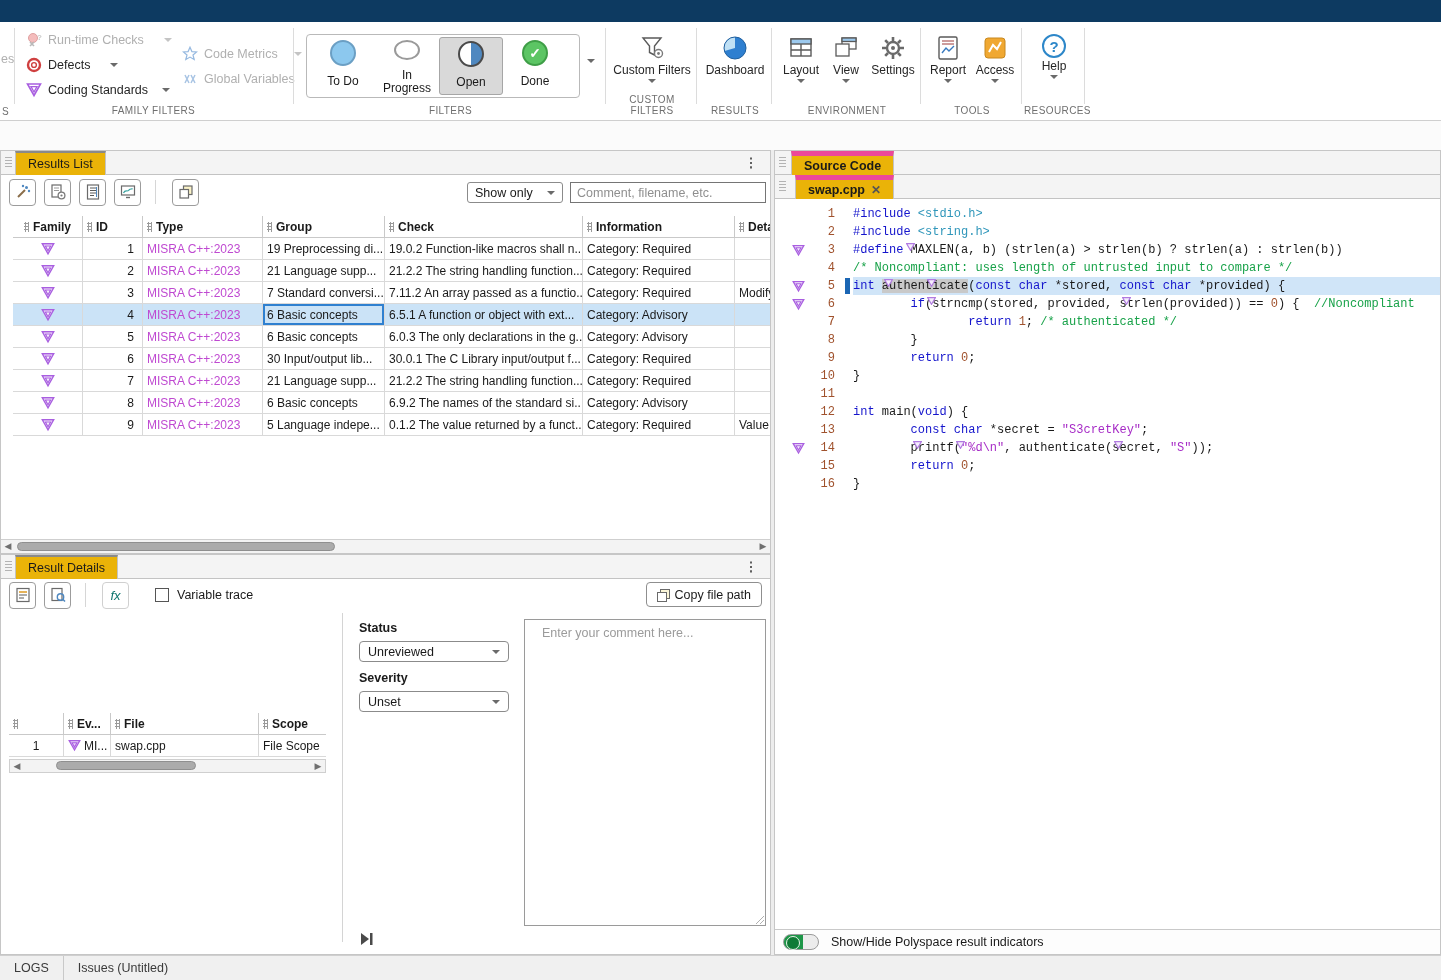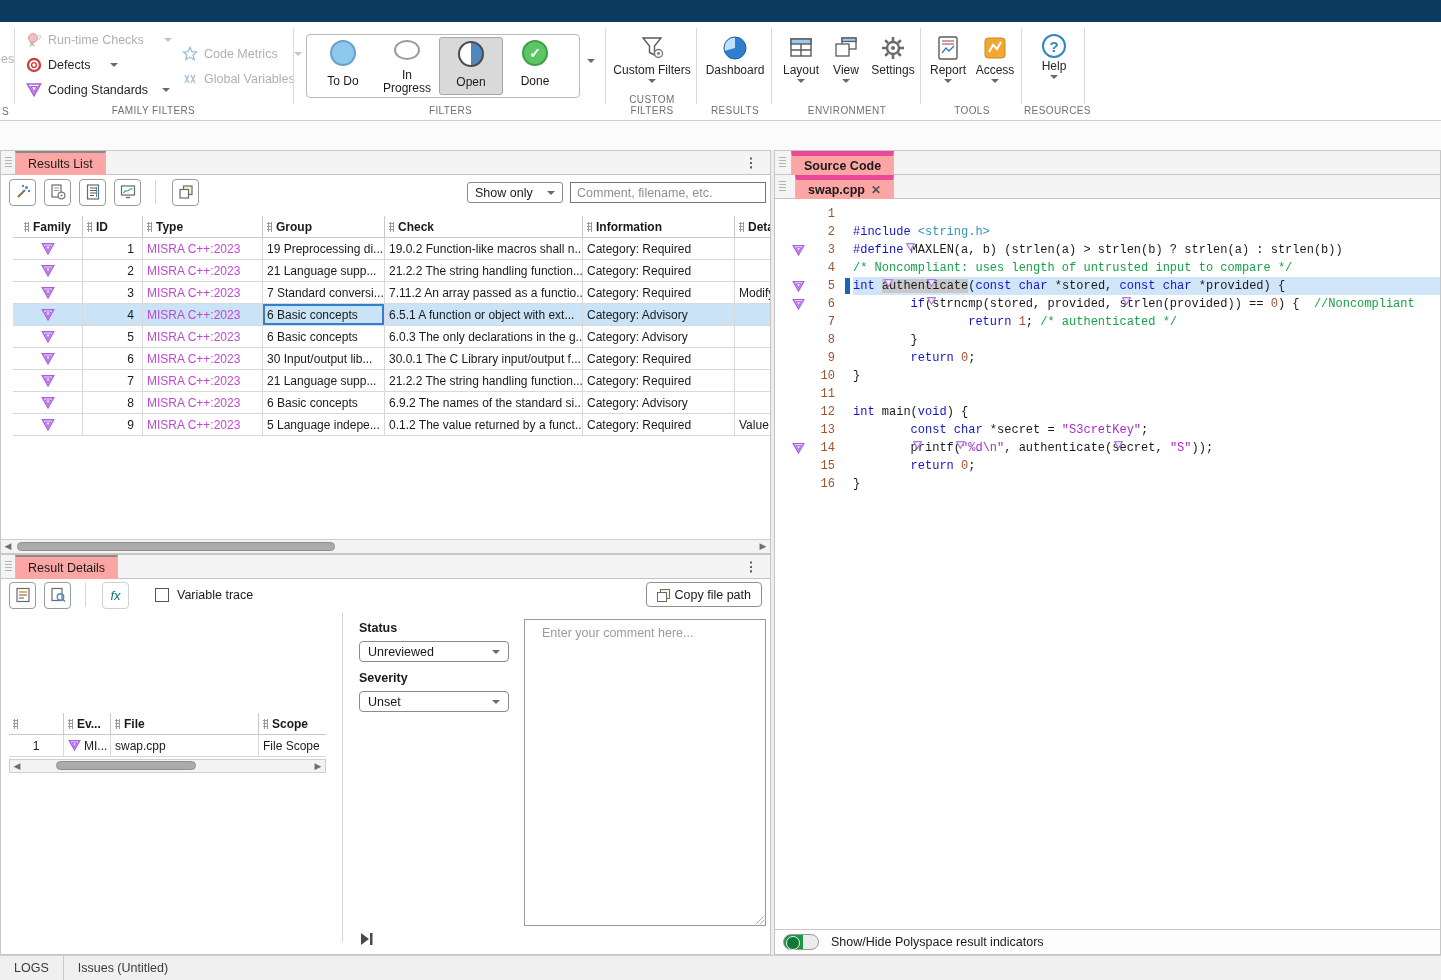--- a/index.html
+++ b/index.html
@@ -34,21 +34,21 @@
   .c-done::after { content:"\2713"; color:#fff; font-weight:bold; font-size:14px; }
   .flbl { line-height:13px; text-align:center; }
   .fdrop { position:absolute; left:288px; top:28px; width:14px; height:22px; display:flex; align-items:center; justify-content:center; }
 
   .help-circ { width:24px; height:24px; border:2px solid #2d87c9; border-radius:50%; color:#2d87c9; font-weight:bold; font-size:15px; display:flex; align-items:center; justify-content:center; }
   .help-circ::after { content:"?"; }
 
   
   .panel { position:absolute; background:#fff; border:1px solid #c6c6c6; }
   .tabstrip { position:absolute; left:0; right:0; height:24px; background:#f4f4f4; border-bottom:1px solid #c3c3c3; }
-  .tab { position:absolute; top:0; height:24px; background:#fca5a5; border:1px solid #c3c3c3; border-bottom:none; display:flex; align-items:center; gap:6px; padding:0 12px; font-size:12.5px; }
+  .tab { position:absolute; top:0; height:24px; background:#eab308; border:1px solid #c3c3c3; border-bottom:none; display:flex; align-items:center; gap:6px; padding:0 12px; font-size:12.5px; }
   .tab.top-gray { border-top:2px solid #8a8a8a; }
   .tab.top-blue { border-top:5px solid #ec4899;font-weight:bold; }
   .handle { position:absolute; left:4px; top:6px; width:7px; height:12px; background:repeating-linear-gradient(#b3b3b3 0 1px, transparent 1px 3px); }
   .kebab { position:absolute; top:4px; width:14px; height:16px; color:#555; font-size:13px; font-weight:bold; text-align:center; line-height:16px; }
   .kebab::after { content:"\22EE"; }
 
   
   .rl-toolbar { position:absolute; left:0; top:24px; right:0; height:34px; background:#fff; display:flex; align-items:center; }
   .tbtn { width:27px; height:27px; border:1px solid #9c9c9c; border-radius:4px; background:#fff; margin-left:8px; display:flex; align-items:center; justify-content:center; }
   .tbtn.disabled { border-color:#d0d0d0; }
@@ -631,20 +631,21 @@
       <span>swap.cpp</span>
       <span class="closex">✕</span>
     </div>
   </div>
   <div class="codearea">
     <div>
         <div class="cline">
           <span class="cgut"></span>
           <span class="cnum">1</span>
           <span class="cbar"></span>
+          <span class="ctext"><span class="s-k">#include</span><span class="s-p"> </span><span class="s-i">&lt;stdio.h&gt;</span></span>
         </div>
         <div class="cline">
           <span class="cgut"></span>
           <span class="cnum">2</span>
           <span class="cbar"></span>
           <span class="ctext"><span class="s-k">#include</span><span class="tmk"><svg width="9" height="8" viewBox="0 0 16 14">
                 <path d="M1 1 H15 L8 13 Z" fill="#f6eefc" stroke="#b07ae0" stroke-width="2"></path>
               </svg></span><span class="s-p"> </span><span class="s-i">&lt;string.h&gt;</span></span>
         </div>
         <div class="cline">

